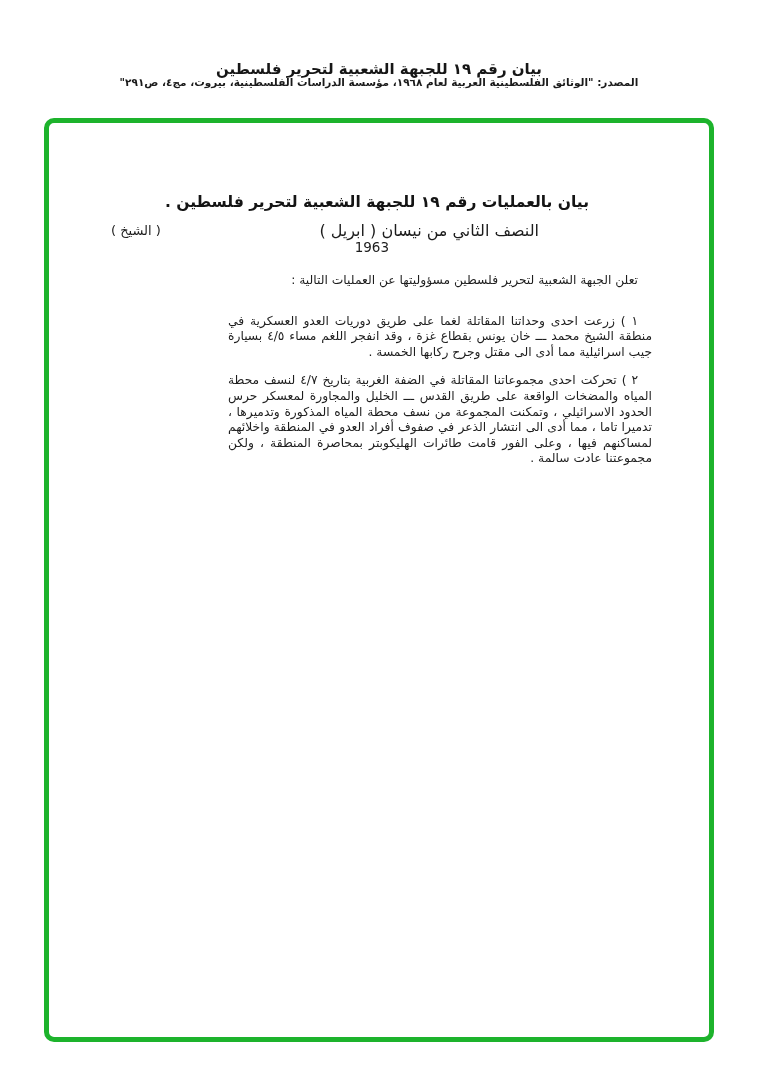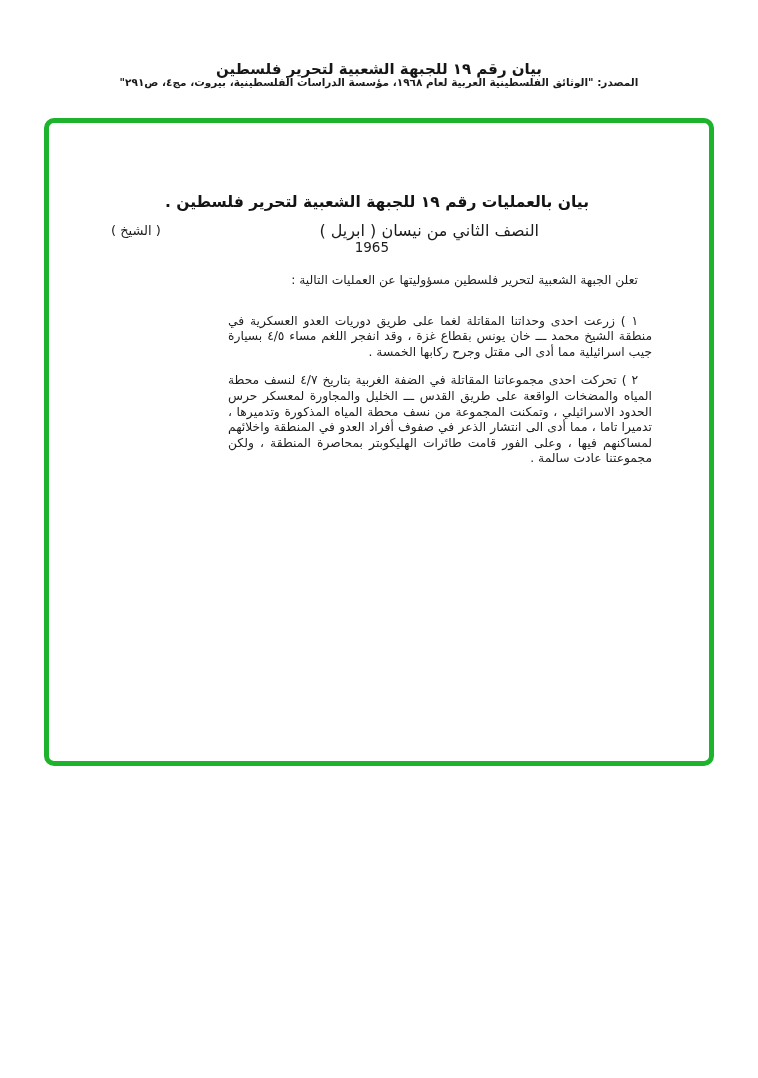--- a/index.html
+++ b/index.html
@@ -34,21 +34,21 @@
     font-size: 10.5px;
     font-weight: bold;
     color: #1a1a1a;
     letter-spacing: 0;
   }
 
   
   .frame {
     position: absolute;
     left: 44px; top: 118px;
-    width: 670px; height: 648px;
+    width: 670px; height: 924px;
     border: 5px solid #1db32c;
     border-radius: 10px;
     background: #ffffff;
     padding-left: 24px;
   }
 
   .doc-title {
     position: absolute;
     top: 70px; right: 120px;
     direction: rtl;
@@ -109,21 +109,21 @@
   <div class="hdr-source">المصدر: "الوثائق الفلسطينية العربية لعام ١٩٦٨، مؤسسة الدراسات الفلسطينية، بيروت، مج٤، ص٢٩١"</div>
 
   <div class="frame">
 
     <div class="doc-title">بيان بالعمليات رقم ١٩ للجبهة الشعبية لتحرير فلسطين .</div>
 
     <div class="doc-subtitle">النصف الثاني من نيسان ( ابريل )</div>
 
     <div class="doc-note">( الشيخ )</div>
 
-    <div class="doc-year">1965</div>
+    <div class="doc-year">1963</div>
 
     <div class="doc-body">
       <p class="intro">تعلن الجبهة الشعبية لتحرير فلسطين مسؤوليتها عن العمليات التالية :</p>
       <p>١ ) زرعت احدى وحداتنا المقاتلة لغما على طريق دوريات العدو العسكرية في منطقة الشيخ محمد ـــ خان يونس بقطاع غزة ، وقد انفجر اللغم مساء ٤/٥ بسيارة جيب اسرائيلية مما أدى الى مقتل وجرح ركابها الخمسة .</p>
       <p>٢ ) تحركت احدى مجموعاتنا المقاتلة في الضفة الغربية بتاريخ ٤/٧ لنسف محطة المياه والمضخات الواقعة على طريق القدس ـــ الخليل والمجاورة لمعسكر حرس الحدود الاسرائيلي ، وتمكنت المجموعة من نسف محطة المياه المذكورة وتدميرها ، تدميرا تاما ، مما أدى الى انتشار الذعر في صفوف أفراد العدو في المنطقة واخلائهم لمساكنهم فيها ، وعلى الفور قامت طائرات الهليكوبتر بمحاصرة المنطقة ، ولكن مجموعتنا عادت سالمة .</p>
     </div>
 
   </div>
 </div>
 

